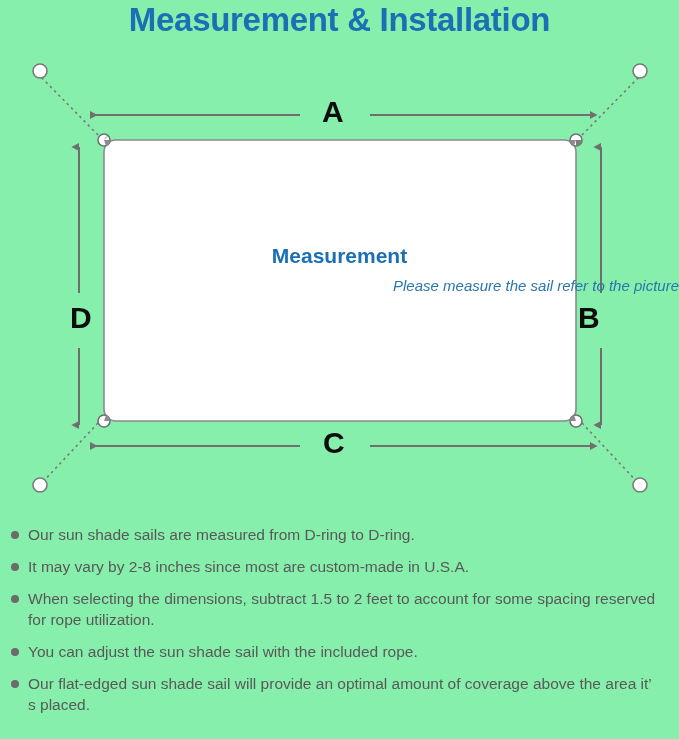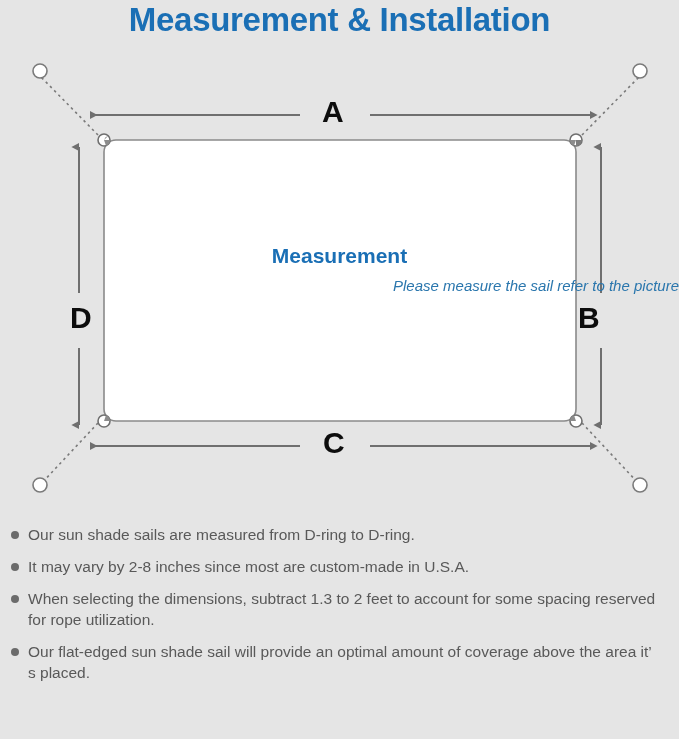--- a/index.html
+++ b/index.html
@@ -13,21 +13,21 @@
     position: relative;
     font-family: "Liberation Sans", sans-serif;
     overflow: hidden;
   }
 
   #page-root {
     position: absolute;
     left: 0; top: 0;
     width: 679px;
     height: 739px;
-    background: #e5e5e5;
+    background: #86efac;
   }
 
   
   .title {
     position: absolute;
     left: 0;
     top: 0px;
     width: 679px;
     text-align: center;
     color: #1a6fb5;
@@ -216,21 +216,25 @@
     <div class="note-item">
       <span class="note-bullet"></span>
       <span class="note-text">Our sun shade sails are measured from D-ring to D-ring.</span>
     </div>
     <div class="note-item">
       <span class="note-bullet"></span>
       <span class="note-text">It may vary by 2-8 inches since most are custom-made in U.S.A.</span>
     </div>
     <div class="note-item">
       <span class="note-bullet"></span>
-      <span class="note-text">When selecting the dimensions, subtract 1.3 to 2 feet to account for some spacing reserved for rope utilization.</span>
+      <span class="note-text">When selecting the dimensions, subtract 1.5 to 2 feet to account for some spacing reserved for rope utilization.</span>
+    </div>
+    <div class="note-item">
+      <span class="note-bullet"></span>
+      <span class="note-text">You can adjust the sun shade sail with the included rope.</span>
     </div>
     <div class="note-item">
       <span class="note-bullet"></span>
       <span class="note-text">Our flat-edged sun shade sail will provide an optimal amount of coverage above the area it’ s placed.</span>
     </div>
   </div>
 
 </div>
 
 </body></html>

